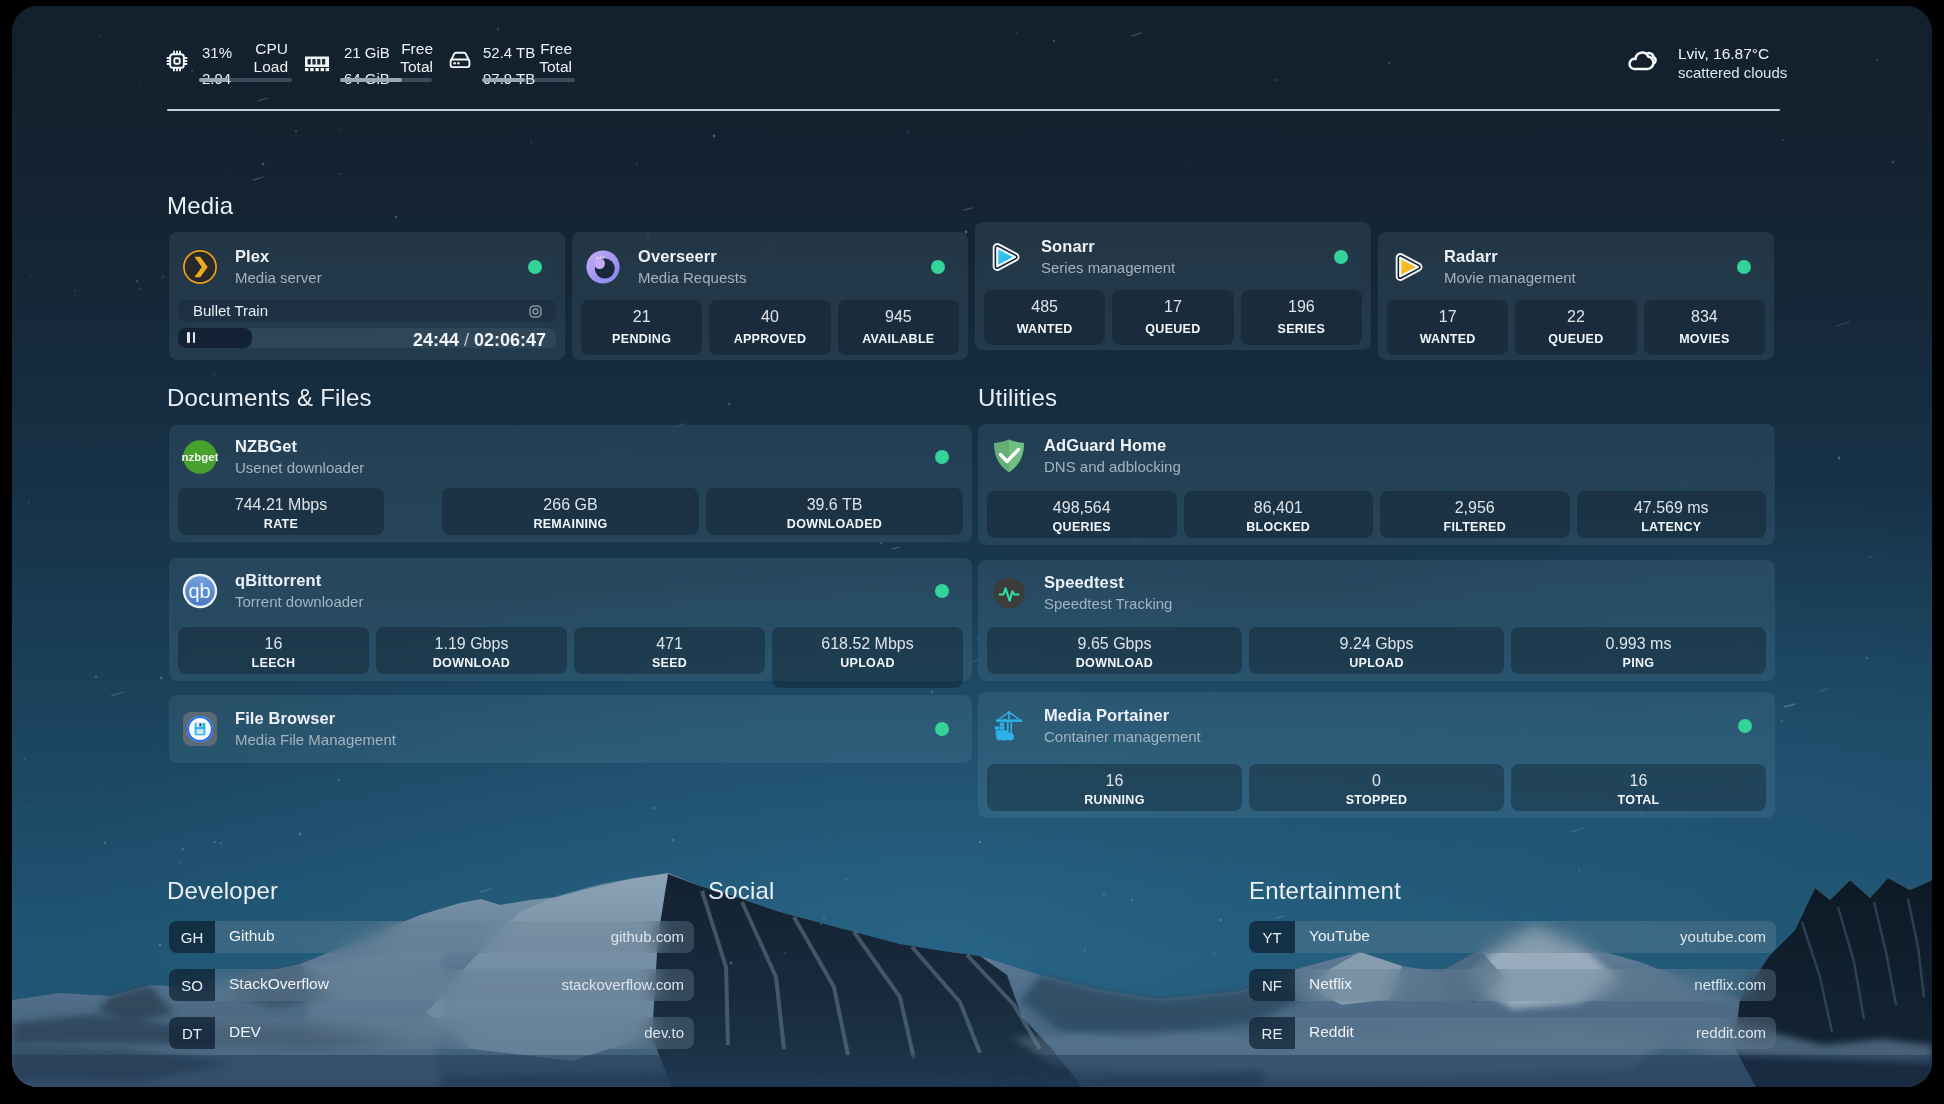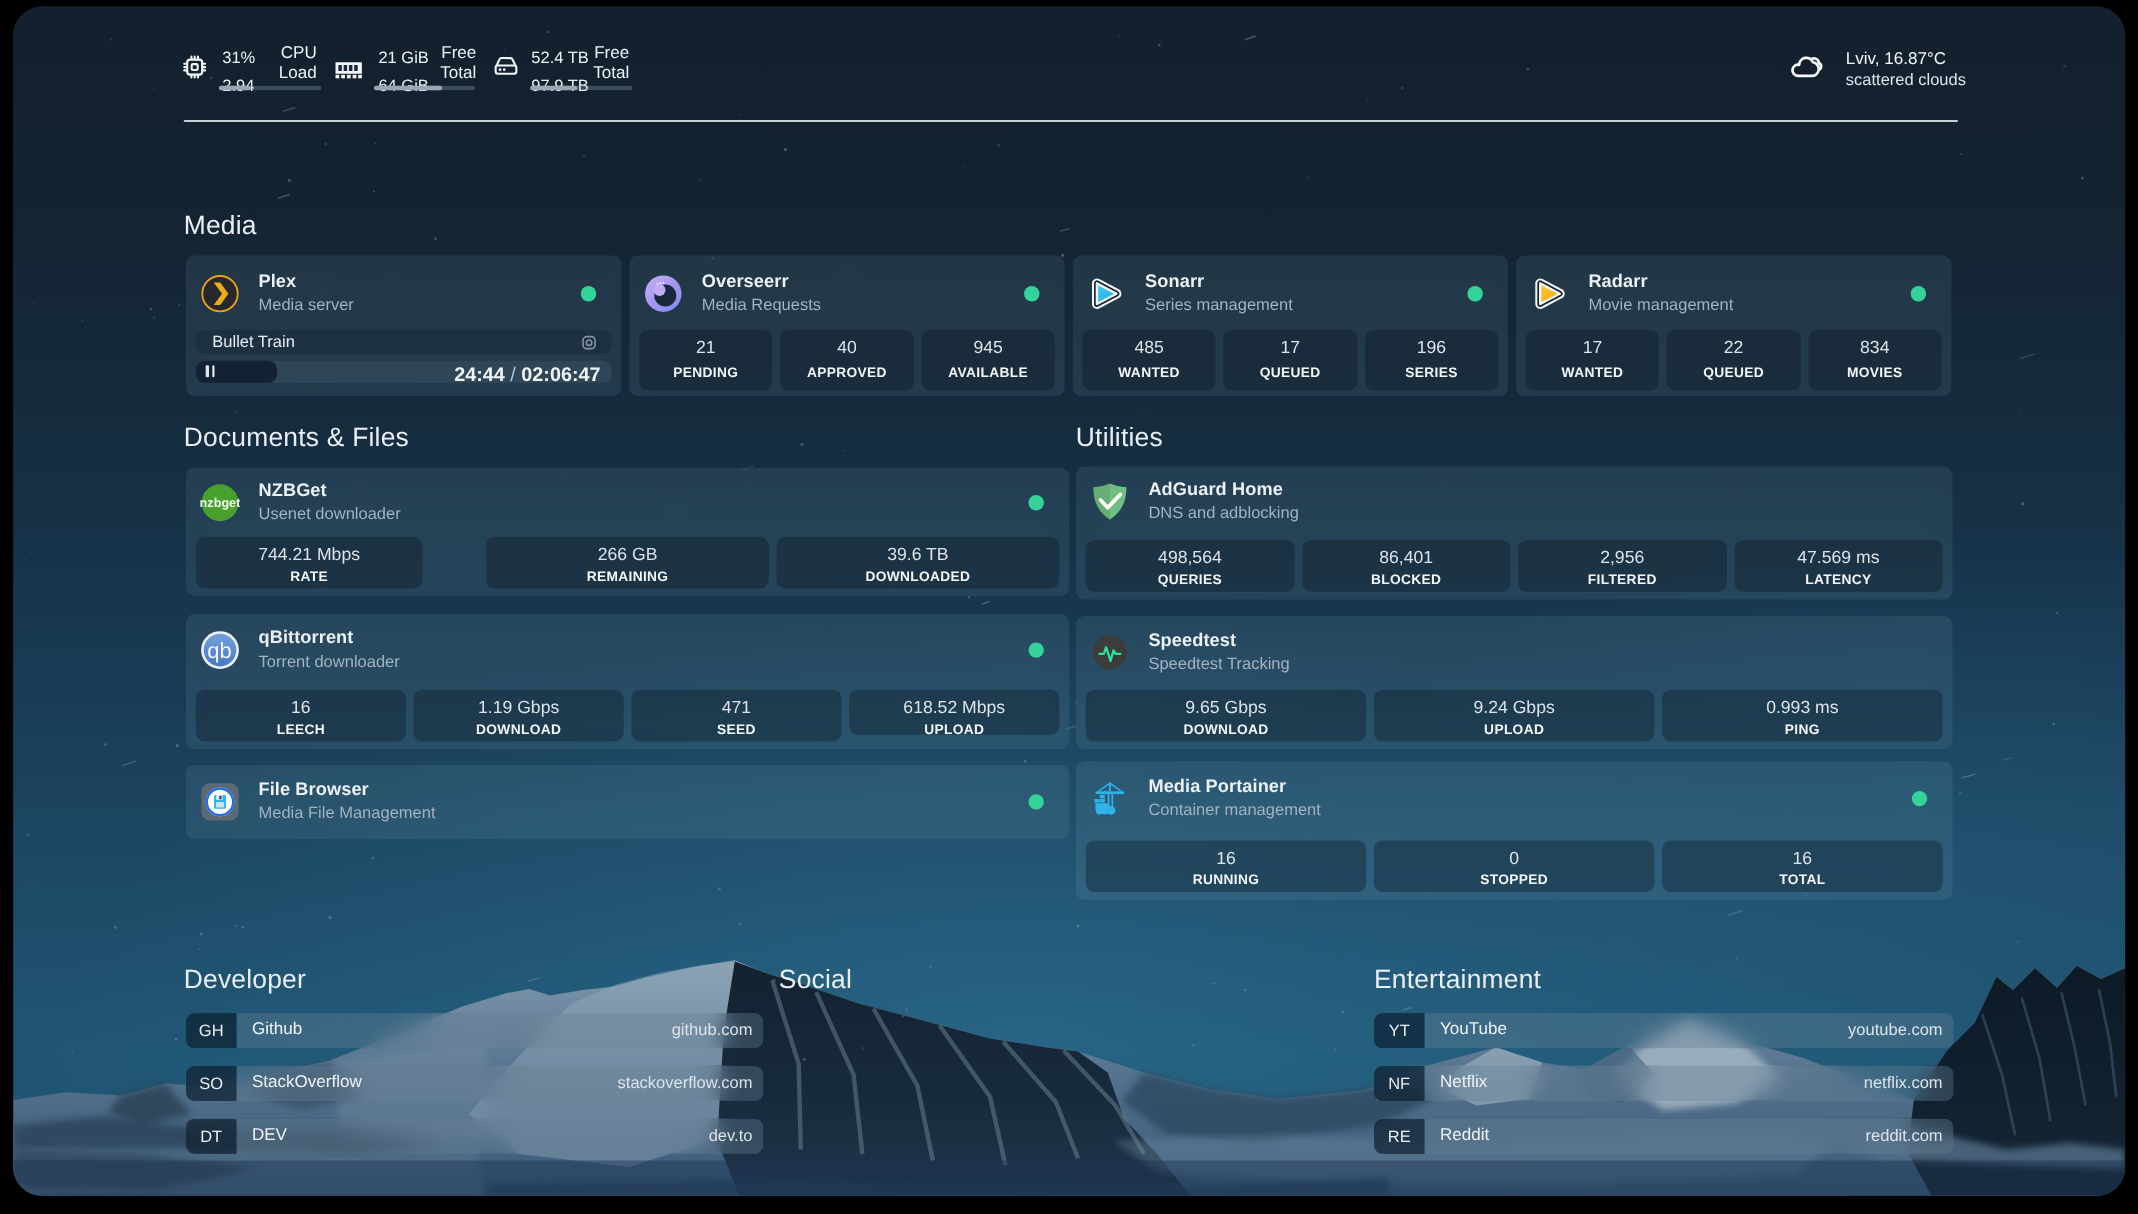--- a/index.html
+++ b/index.html
@@ -389,21 +389,21 @@
       </div>
       <div class="sbox" style="left:137.3px;top:68px;width:121.3px;height:55px">
         <span class="sv">40</span>
         <span class="sl" style="margin-top:4px">APPROVED</span>
       </div>
       <div class="sbox" style="left:265.7px;top:68px;width:121.3px;height:55px">
         <span class="sv">945</span>
         <span class="sl" style="margin-top:4px">AVAILABLE</span>
       </div>
     </div>
-<div class="card" style="left:963px;top:226px;width:396px;height:128px">
+<div class="card" style="left:963px;top:216px;width:396px;height:128px">
       <svg class="ic" style="left:13px;top:17px" width="36" height="36" viewBox="0 0 36 36">
         <defs>
           <linearGradient id="sng" x1="0" y1="0" x2="1" y2="1">
 <stop offset="0" stop-color="#49c6f0"></stop>
             <stop offset="1" stop-color="#12b3e8"></stop>
           </linearGradient>
         </defs>
 <path d="M9.2 8.6 L9.2 27.4 L27 18 Z" fill="none" stroke="#f2f5f7" stroke-width="9" stroke-linejoin="round"></path>
 <path d="M9.2 8.6 L9.2 27.4 L27 18 Z" fill="none" stroke="#10202e" stroke-width="5.2" stroke-linejoin="round"></path>
 <path d="M9.2 8.6 L9.2 27.4 L27 18 Z" fill="url(#sng)" stroke="#f2f5f7" stroke-width="2.2" stroke-linejoin="round"></path>
@@ -495,21 +495,21 @@
         <span class="sl">LEECH</span>
       </div>
       <div class="sbox" style="left:207.0px;top:69px;width:191.0px;height:47px">
         <span class="sv">1.19 Gbps</span>
         <span class="sl">DOWNLOAD</span>
       </div>
       <div class="sbox" style="left:405.0px;top:69px;width:191.0px;height:47px">
         <span class="sv">471</span>
         <span class="sl">SEED</span>
       </div>
-      <div class="sbox" style="left:603.0px;top:69px;width:191.0px;height:41px">
+      <div class="sbox" style="left:603.0px;top:69px;width:191.0px;height:61px">
         <span class="sv">618.52 Mbps</span>
         <span class="sl">UPLOAD</span>
       </div>
     </div>
 <div class="card" style="left:157px;top:689px;width:803px;height:68px">
       <svg class="ic" style="left:13px;top:16px" width="36" height="36" viewBox="0 0 36 36">
         <rect x="1" y="1" width="34" height="34" rx="8" fill="#5c6a75"></rect>
 <circle cx="18" cy="18" r="13" fill="#fdfdfd"></circle>
 <circle cx="18" cy="18" r="12" fill="none" stroke="#1e6cf0" stroke-width="2.1"></circle>
 <g>

